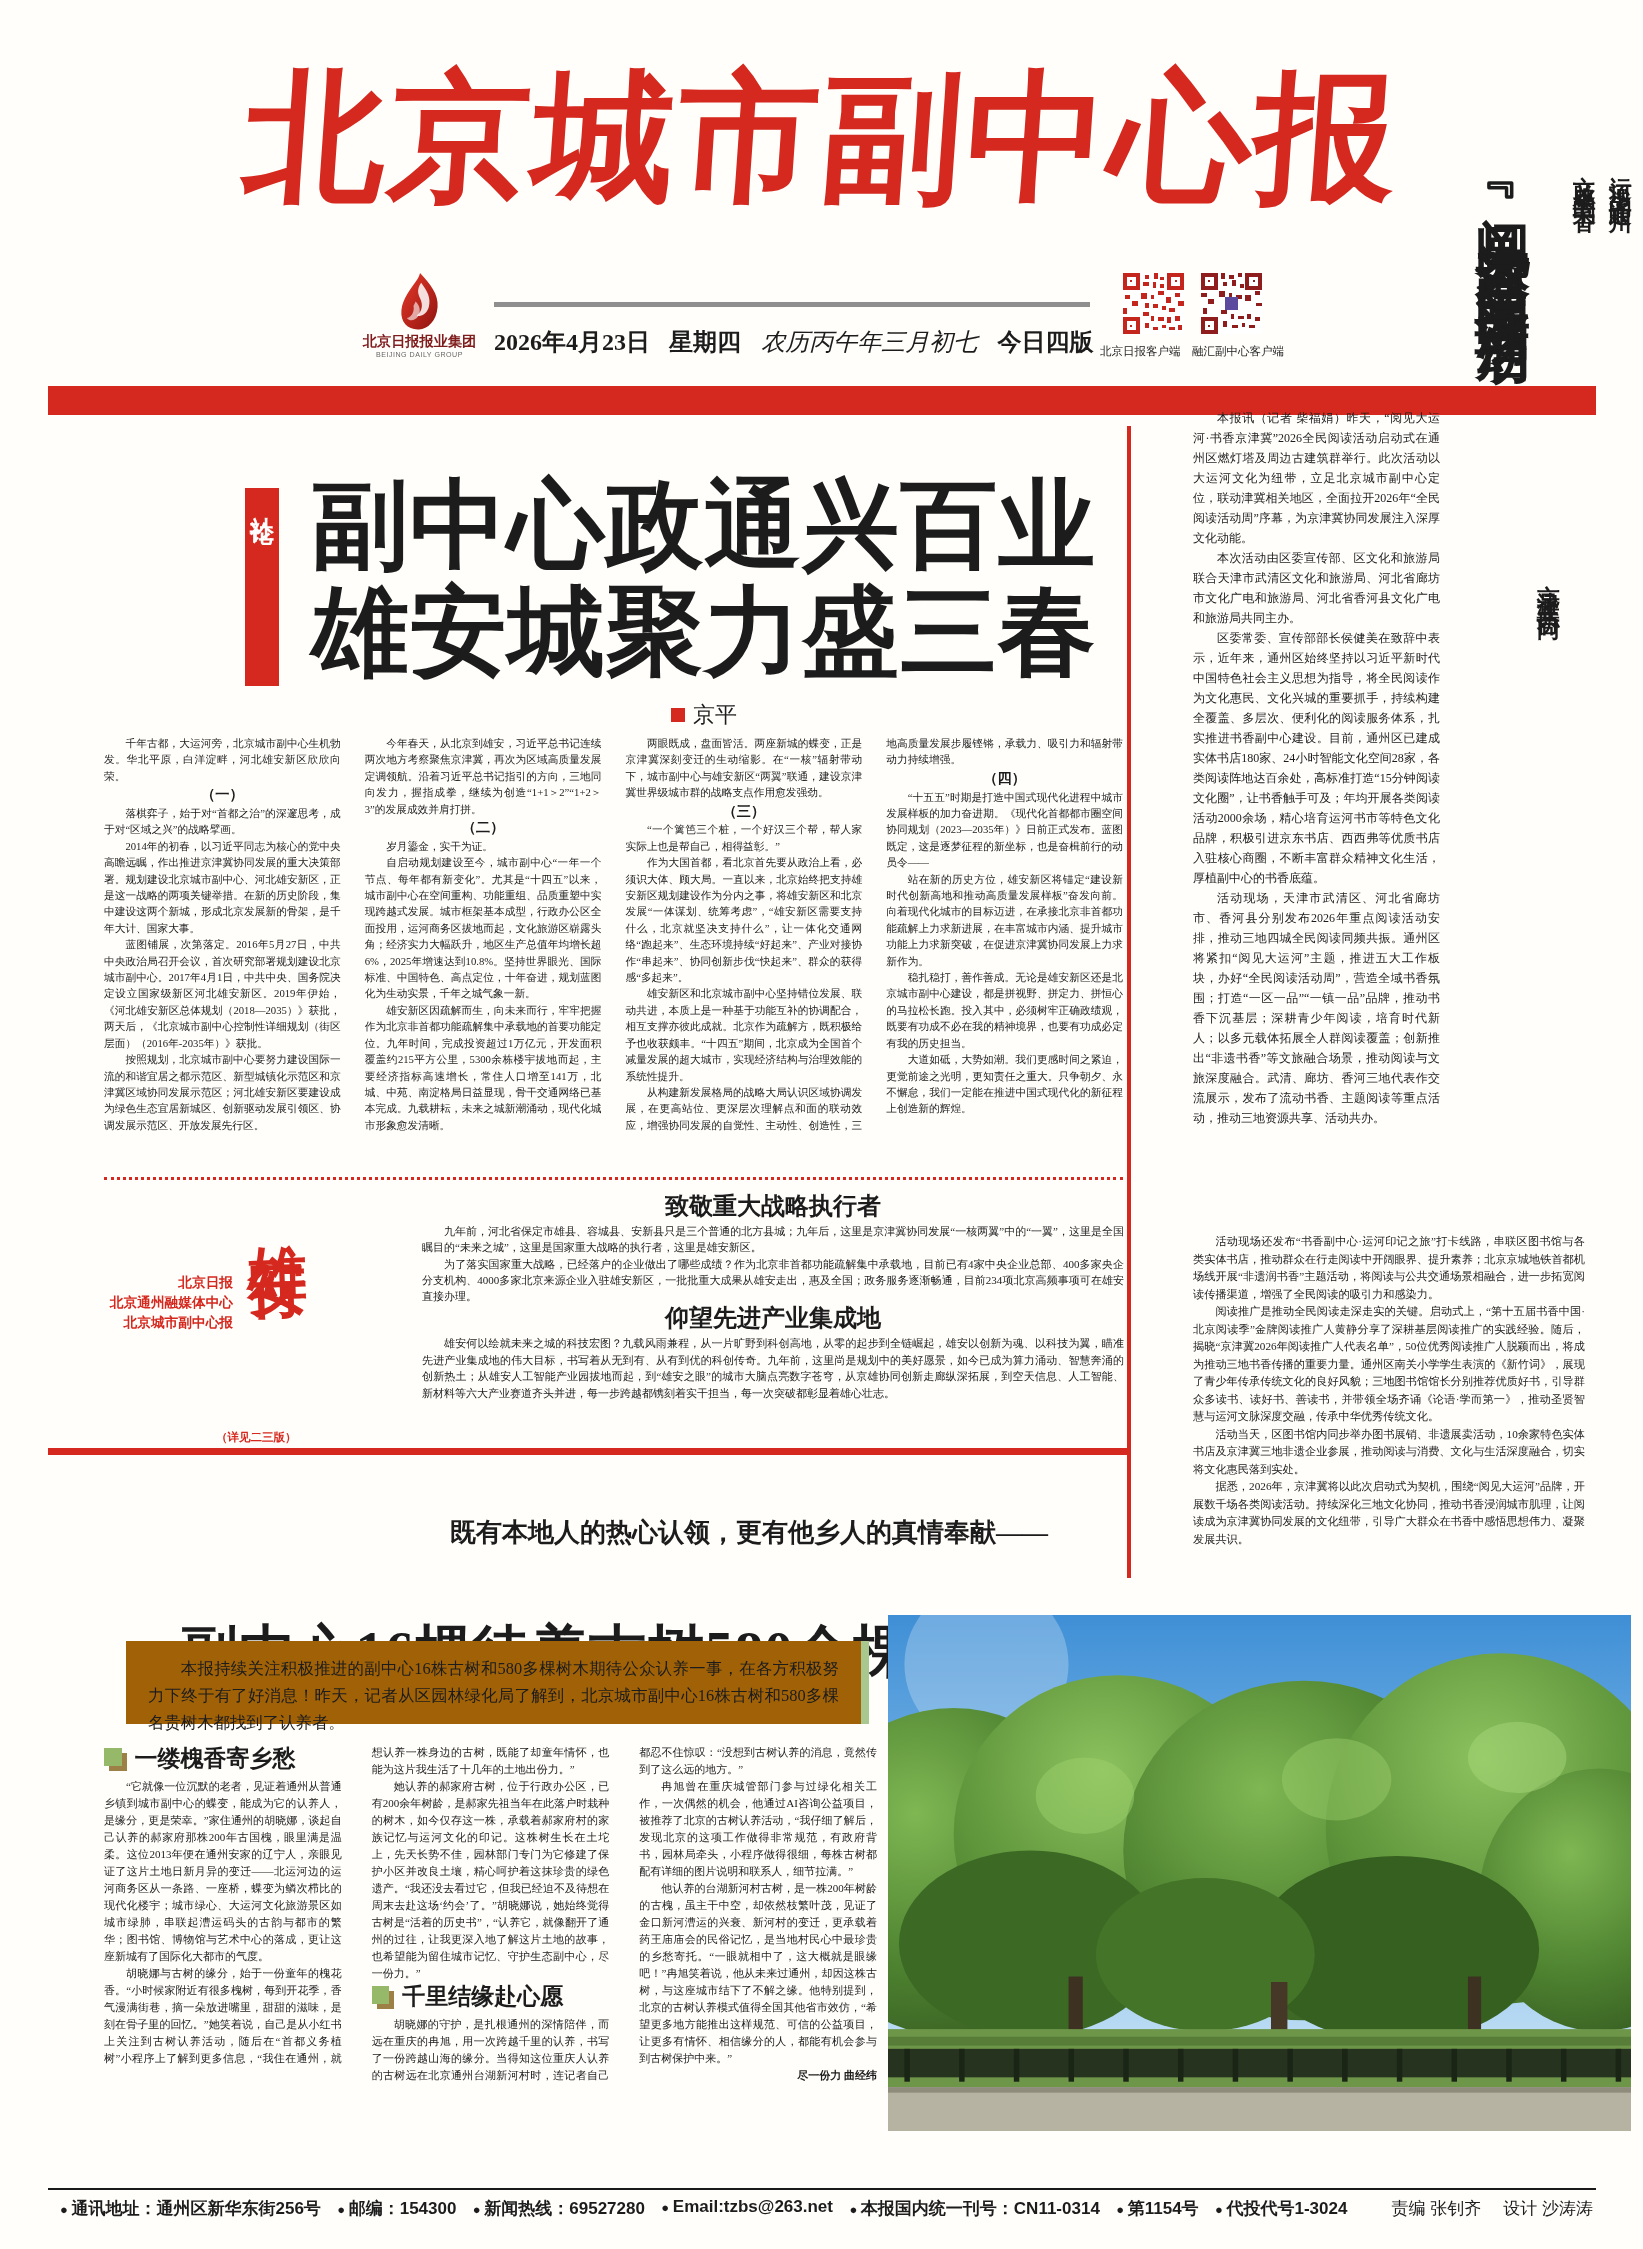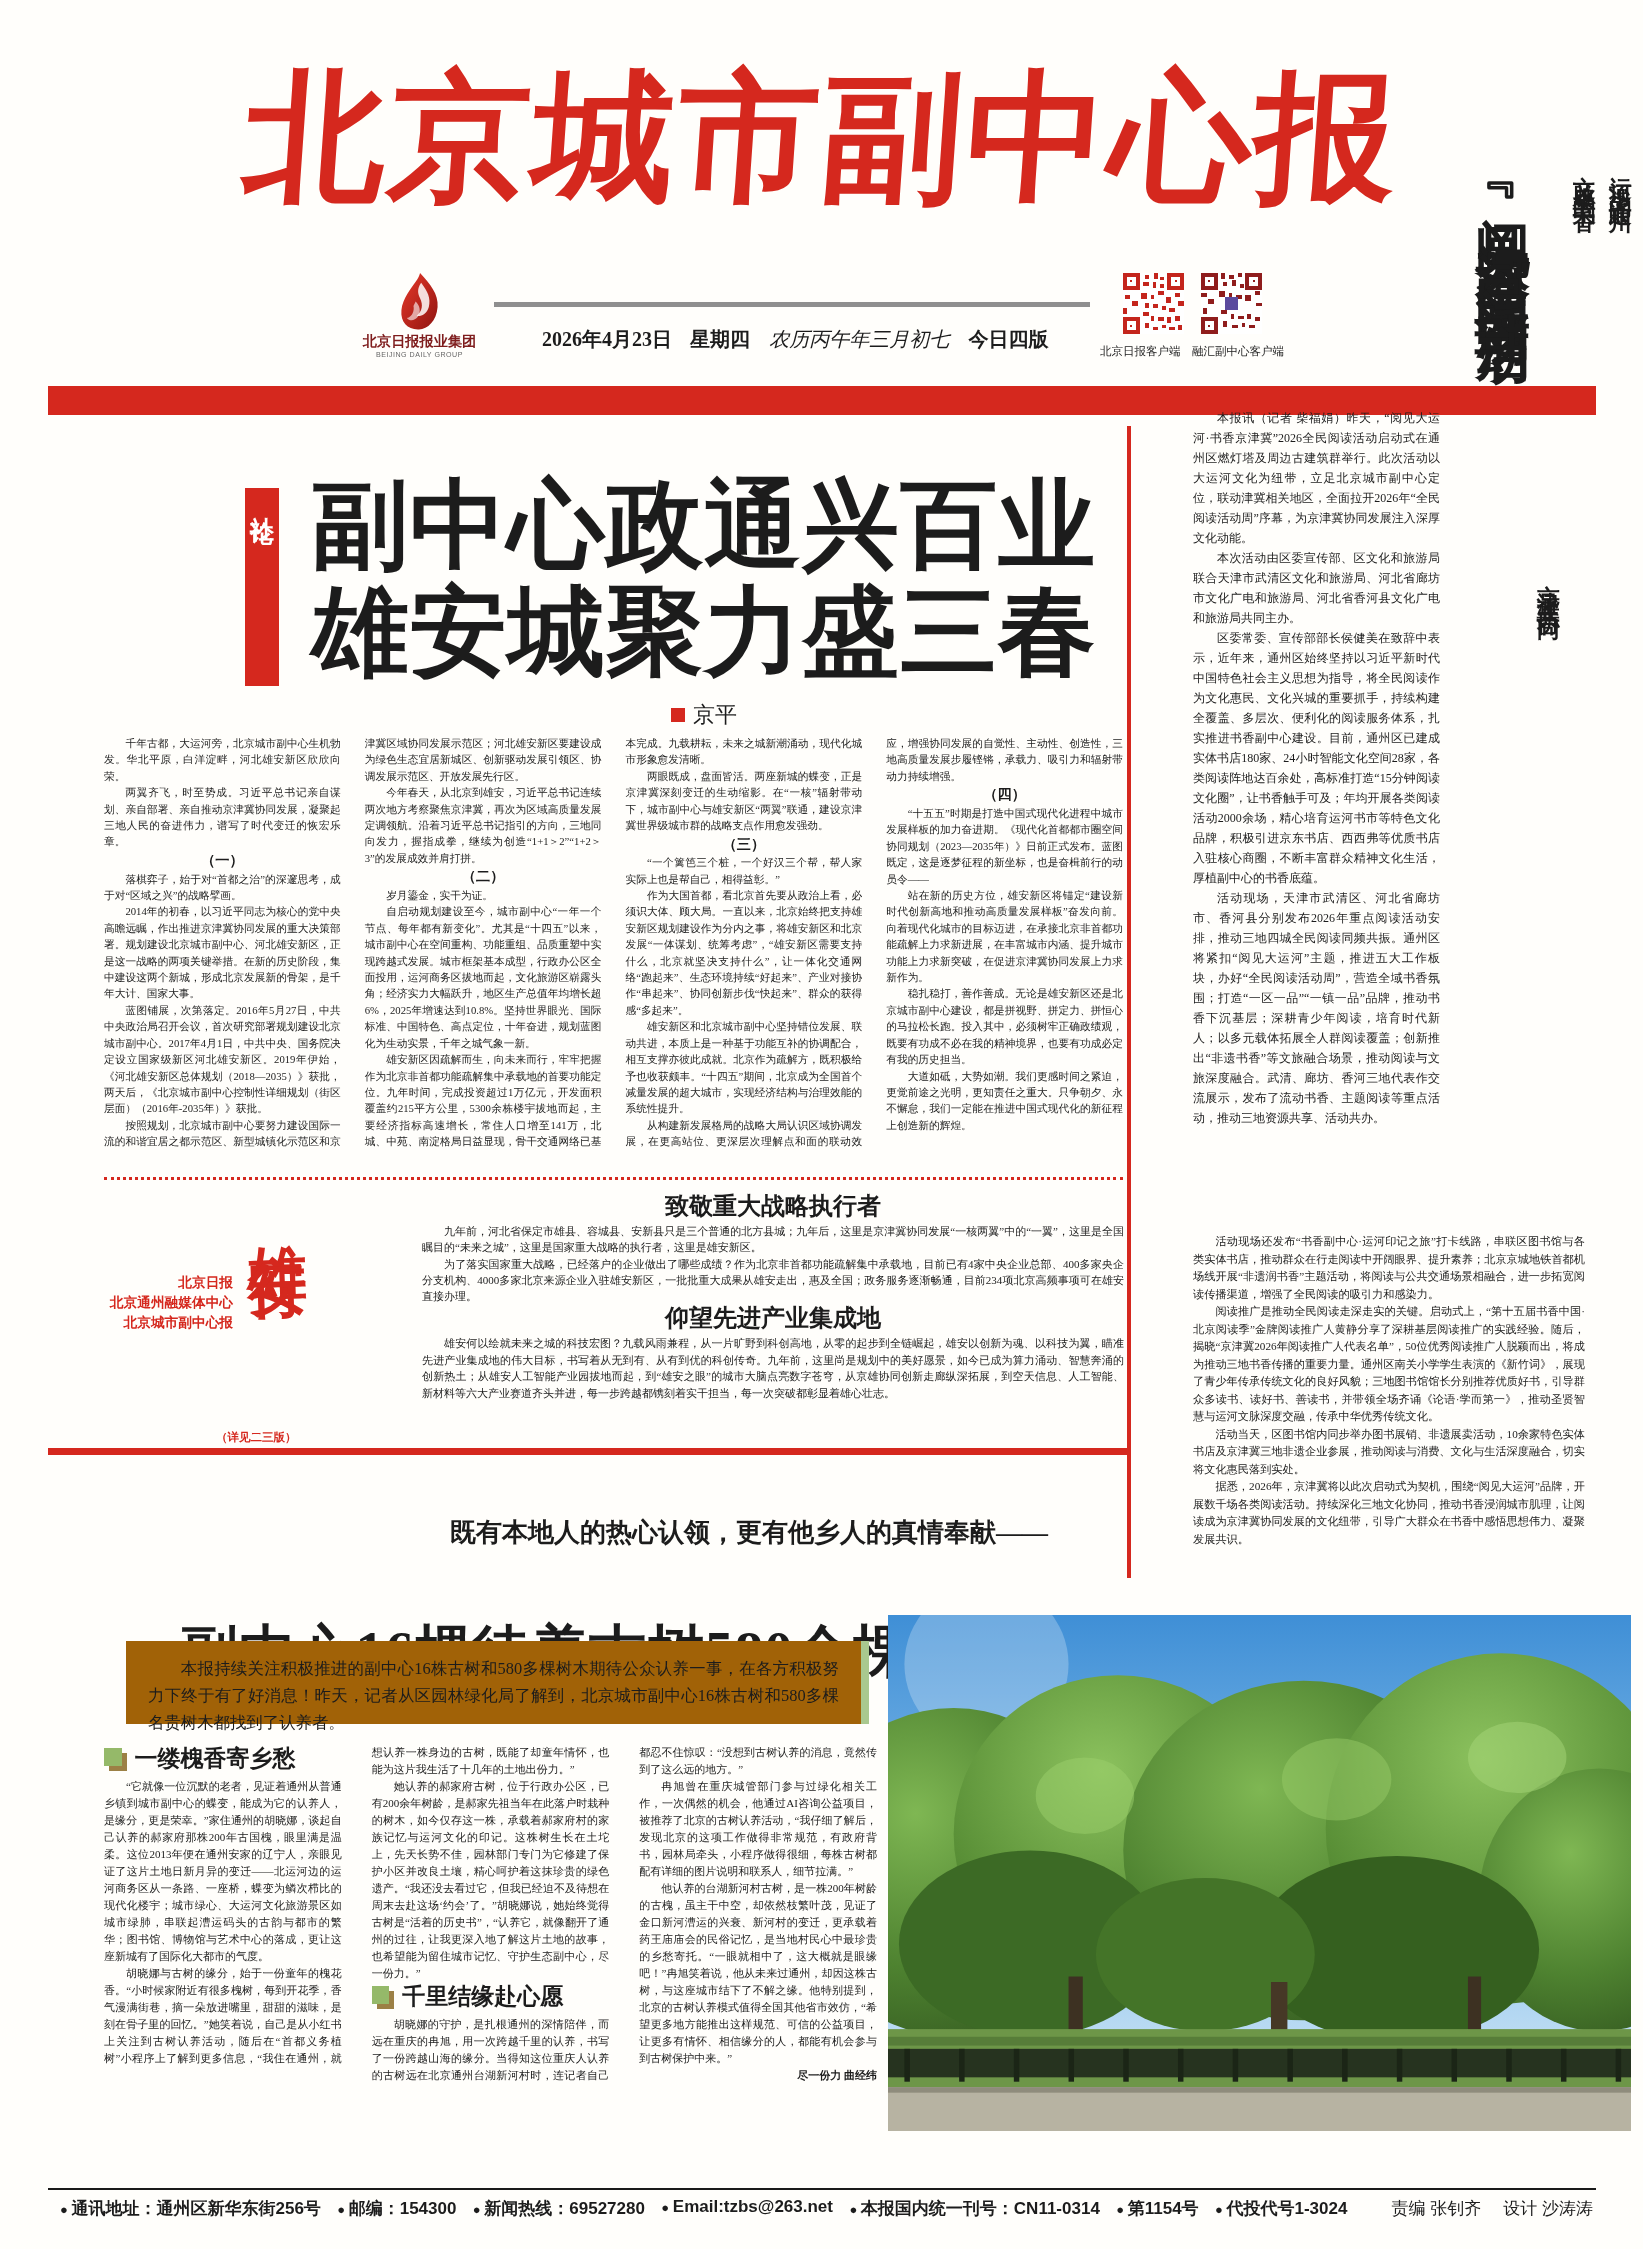--- a/index.html
+++ b/index.html
@@ -12,21 +12,21 @@
     font-size:141px; font-weight:700; color:#d5281e; letter-spacing:3.3px;
     transform:skewX(-4deg); font-family:"DejaVu Serif","Liberation Serif",serif; }
 
   
   .flame { position:absolute; left:399px; top:273px; width:41px; height:57px; }
   .pub-cn { position:absolute; left:355px; top:332px; width:129px; text-align:center;
     color:#7f1d1d; font-weight:700; font-size:14.2px; font-family:"Liberation Sans",sans-serif; }
   .pub-en { position:absolute; left:355px; top:351px; width:129px; text-align:center;
     color:#666; font-size:7.1px; letter-spacing:0.5px; font-family:"Liberation Sans",sans-serif; }
   .date-rule { position:absolute; left:494px; top:302px; width:596px; height:5px; background:#8f8f8f; }
-  .date-line { position:absolute; left:494px; top:326px; width:646px; font-size:20px; white-space:nowrap;margin-left:48px; }
+  .date-line { position:absolute; left:494px; top:326px; width:646px; font-size:24px; white-space:nowrap; }
   .date-line .b { font-weight:700; }
   .date-line .lunar { font-style:italic; margin:0 14.2px; }
   .qr { position:absolute; top:273px; width:61px; height:61px; }
   .qr1 { left:1123px; } .qr2 { left:1201px; }
   .qr-labels { position:absolute; left:1099px; top:344px; width:186px; text-align:center;
     font-size:11.5px; white-space:nowrap; }
   .red-band { position:absolute; left:48px; top:386px; width:1548px; height:28.5px; background:#d5281e; }
 
   
   .kicker { position:absolute; right:3.3px; top:158px; height:887px; writing-mode:vertical-rl;
@@ -214,21 +214,20 @@
   </div>
   <div class="ed-headline">
     <div>副中心政通兴百业</div>
     <div>雄安城聚力盛三春</div>
   </div>
   <div class="ed-byline">
     <span class="sq"></span><span>京平</span>
   </div>
   <div class="ed-body">
       <div class="para ">千年古都，大运河旁，北京城市副中心生机勃发。华北平原，白洋淀畔，河北雄安新区欣欣向荣。</div>
-      <div class="para ">两翼齐飞，时至势成。习近平总书记亲自谋划、亲自部署、亲自推动京津冀协同发展，凝聚起三地人民的奋进伟力，谱写了时代变迁的恢宏乐章。</div>
       <div class="sec-head mark">（一）</div>
       <div class="para ">落棋弈子，始于对“首都之治”的深邃思考，成于对“区域之兴”的战略擘画。</div>
       <div class="para ">2014年的初春，以习近平同志为核心的党中央高瞻远瞩，作出推进京津冀协同发展的重大决策部署。规划建设北京城市副中心、河北雄安新区，正是这一战略的两项关键举措。在新的历史阶段，集中建设这两个新城，形成北京发展新的骨架，是千年大计、国家大事。</div>
       <div class="para ">蓝图铺展，次第落定。2016年5月27日，中共中央政治局召开会议，首次研究部署规划建设北京城市副中心。2017年4月1日，中共中央、国务院决定设立国家级新区河北雄安新区。2019年伊始，《河北雄安新区总体规划（2018—2035）》获批，两天后，《北京城市副中心控制性详细规划（街区层面）（2016年-2035年）》获批。</div>
       <div class="para ">按照规划，北京城市副中心要努力建设国际一流的和谐宜居之都示范区、新型城镇化示范区和京津冀区域协同发展示范区；河北雄安新区要建设成为绿色生态宜居新城区、创新驱动发展引领区、协调发展示范区、开放发展先行区。</div>
       <div class="para ">今年春天，从北京到雄安，习近平总书记连续两次地方考察聚焦京津冀，再次为区域高质量发展定调领航。沿着习近平总书记指引的方向，三地同向发力，握指成拳，继续为创造“1+1＞2”“1+2＞3”的发展成效并肩打拼。</div>
       <div class="sec-head mark">（二）</div>
       <div class="para ">岁月鎏金，实干为证。</div>
       <div class="para ">自启动规划建设至今，城市副中心“一年一个节点、每年都有新变化”。尤其是“十四五”以来，城市副中心在空间重构、功能重组、品质重塑中实现跨越式发展。城市框架基本成型，行政办公区全面投用，运河商务区拔地而起，文化旅游区崭露头角；经济实力大幅跃升，地区生产总值年均增长超6%，2025年增速达到10.8%。坚持世界眼光、国际标准、中国特色、高点定位，十年奋进，规划蓝图化为生动实景，千年之城气象一新。</div>
       <div class="para ">雄安新区因疏解而生，向未来而行，牢牢把握作为北京非首都功能疏解集中承载地的首要功能定位。九年时间，完成投资超过1万亿元，开发面积覆盖约215平方公里，5300余栋楼宇拔地而起，主要经济指标高速增长，常住人口增至141万，北城、中苑、南淀格局日益显现，骨干交通网络已基本完成。九载耕耘，未来之城新潮涌动，现代化城市形象愈发清晰。</div>

